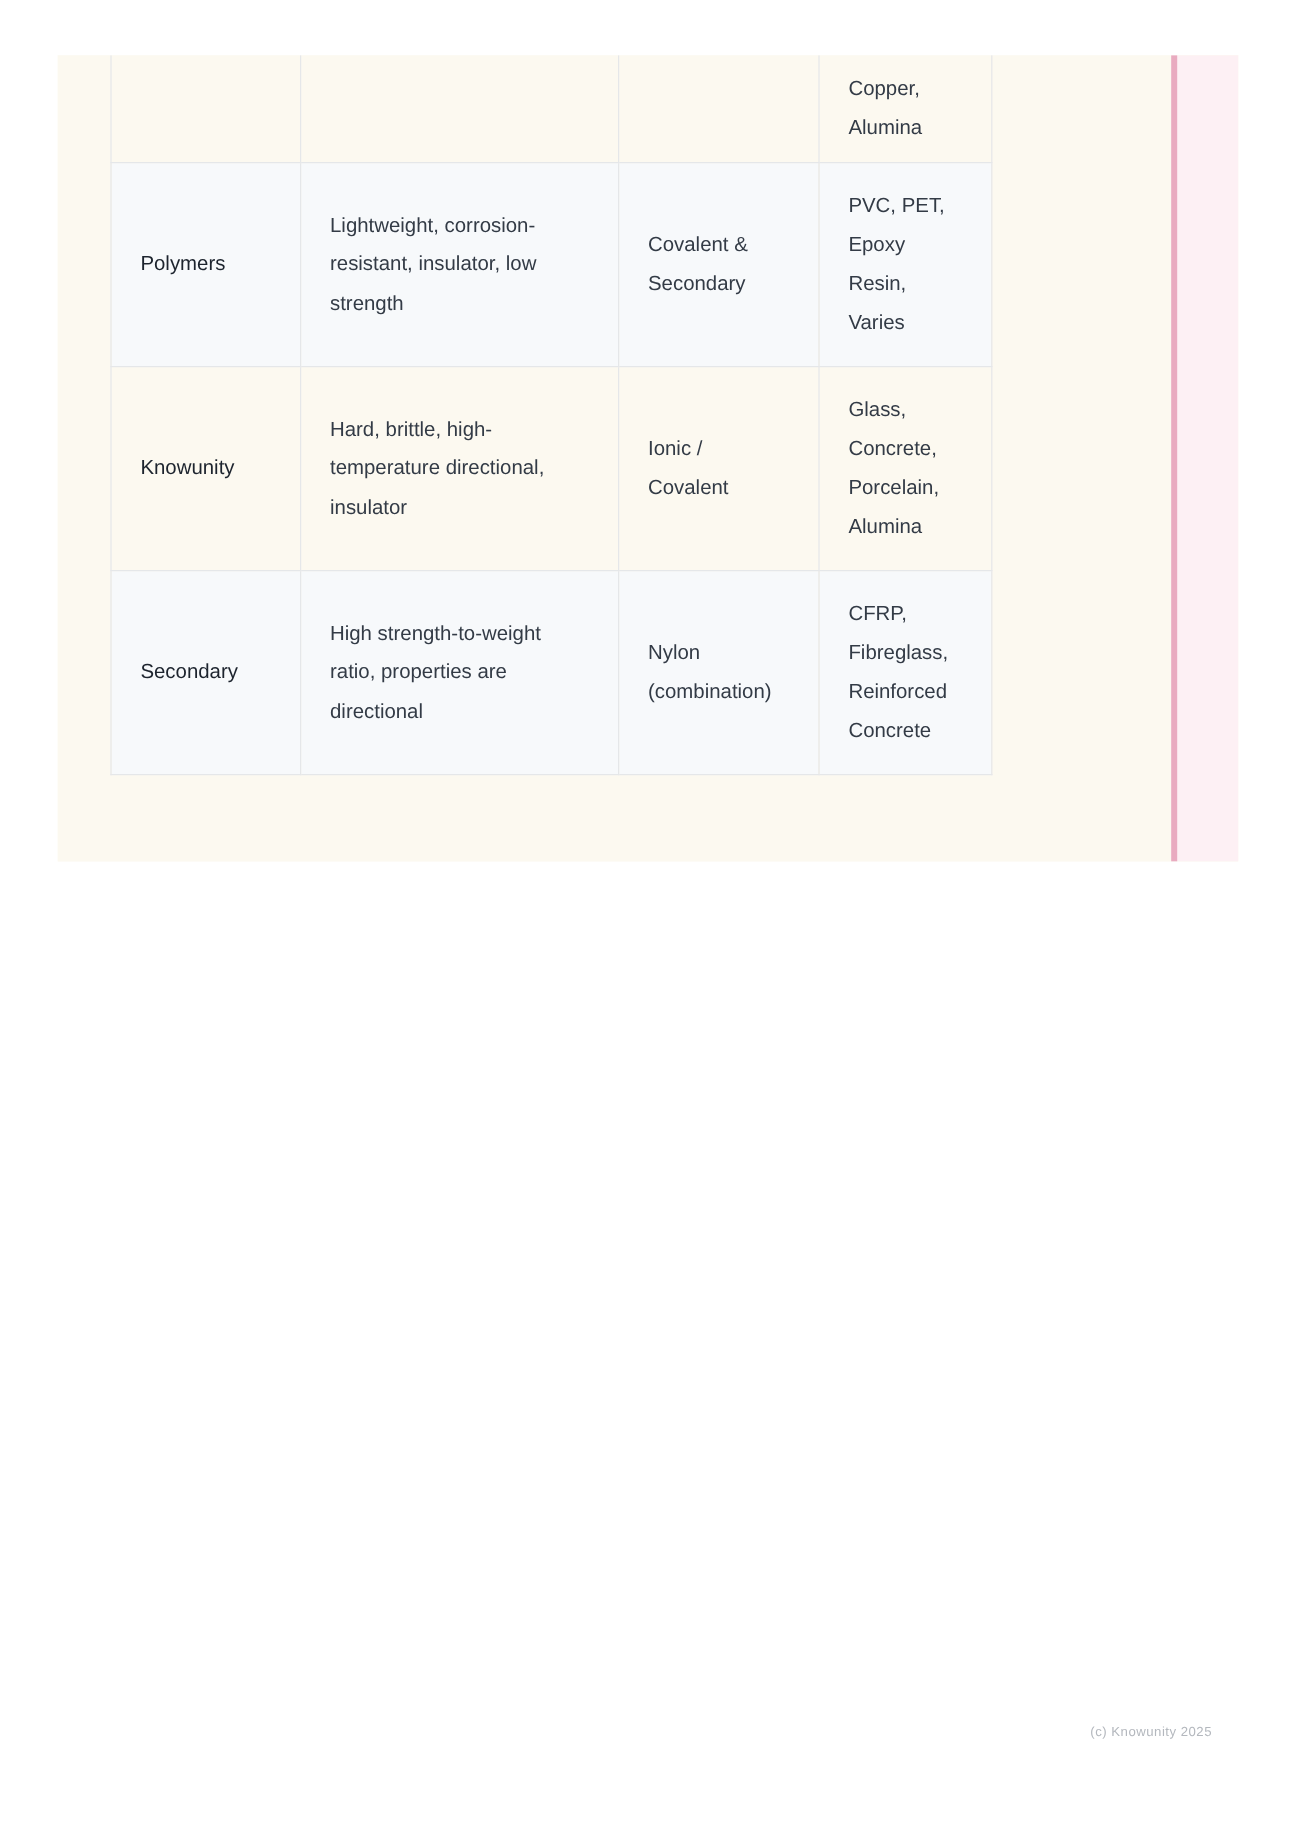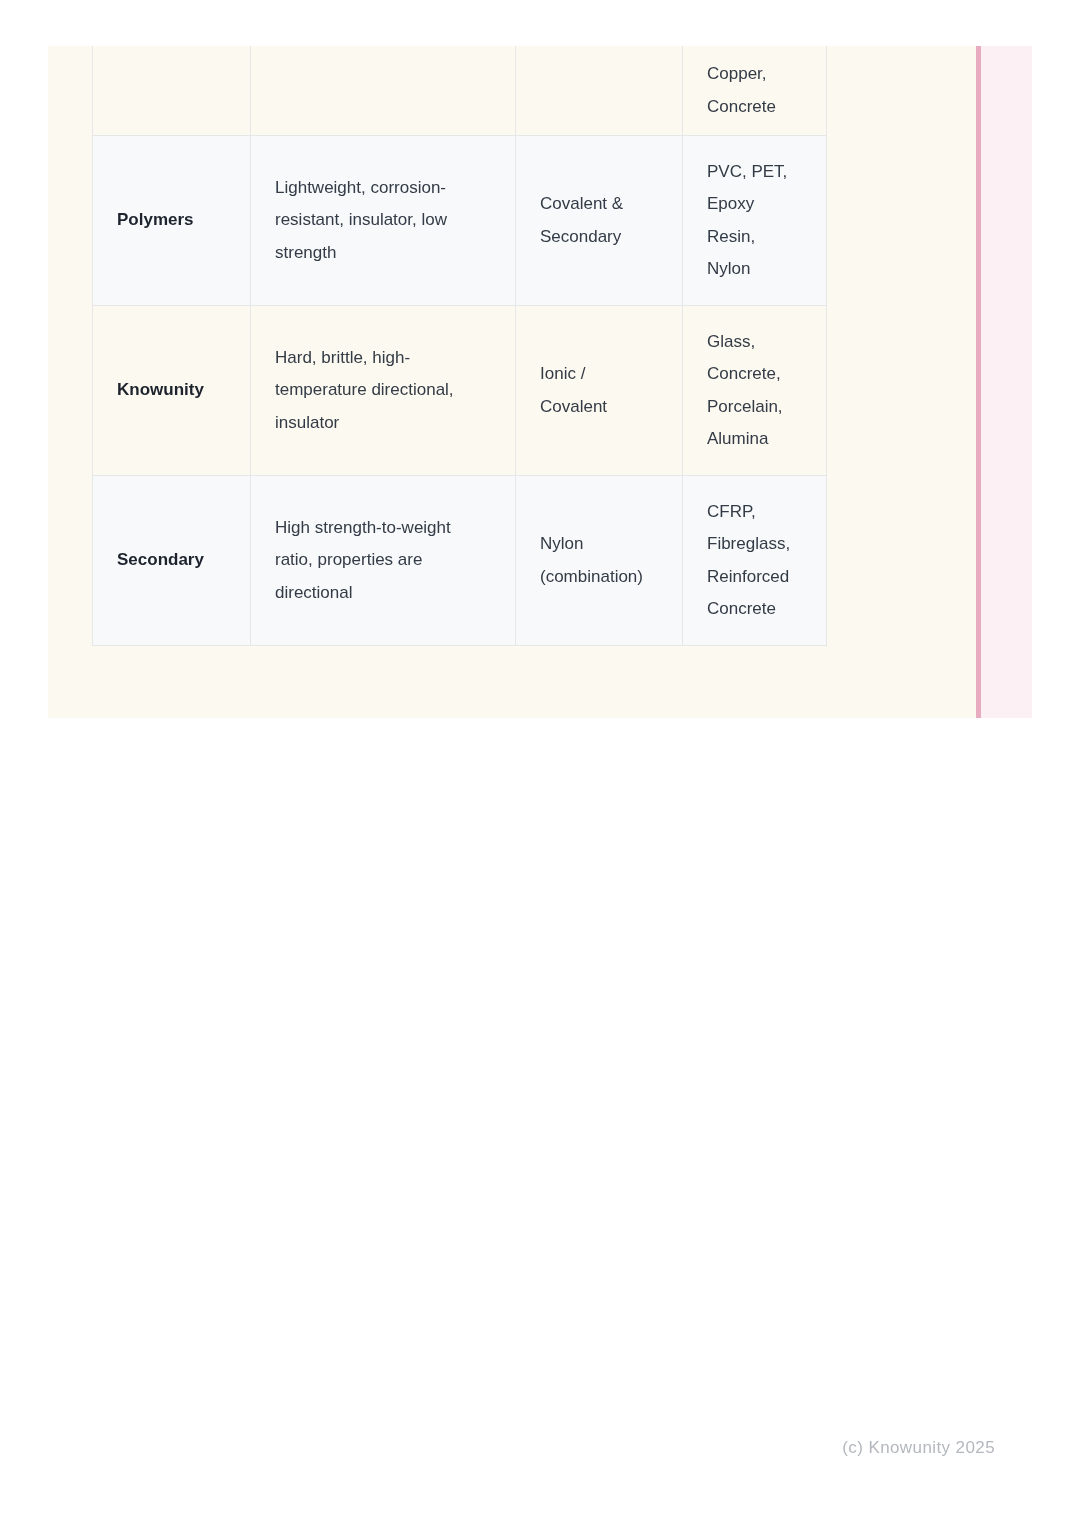--- a/index.html
+++ b/index.html
@@ -62,29 +62,29 @@
     vertical-align: middle;
     text-align: left;
     white-space: pre-line;
     overflow: hidden;
   }
   .materials-table tr { height: 170px; }
   .materials-table tr.clipped-row { height: 88px; }
   .materials-table tr.clipped-row td { border-top: none; }
   .materials-table tr.striped { background: var(--stripe-row-bg); }
   .materials-table td.col-material {
-    font-weight: bold;
+    font-weight: normal;
     color: var(--text-bold);
     margin-left: 32px;
   }
   .footer-copyright {
     position: absolute;
     top: 1438px;
-    right: 85px;
-    font-size: 17px;
+    right: 70px;
+    font-size: 11px;
     letter-spacing: 0.4px;
     color: var(--footer-text);
   }
 </style>
 </head>
 <body>
 
 <div class="page">
 
   <div class="content-block">
@@ -95,33 +95,33 @@
         <col style="width:265px">
         <col style="width:167px">
         <col style="width:144px">
       </colgroup>
       <tbody>
         <tr class="clipped-row">
           <td class="col-material"></td>
           <td></td>
           <td></td>
           <td>Copper,
-Concrete</td>
+Alumina</td>
         </tr>
         <tr class="striped">
           <td class="col-material">Polymers</td>
           <td>Lightweight, corrosion-
 resistant, insulator, low
 strength</td>
           <td>Covalent &amp;
 Secondary</td>
           <td>PVC, PET,
 Epoxy
 Resin,
-Nylon</td>
+Varies</td>
         </tr>
         <tr>
           <td class="col-material">Knowunity</td>
           <td>Hard, brittle, high-
 temperature directional,
 insulator</td>
           <td>Ionic /
 Covalent</td>
           <td>Glass,
 Concrete,

